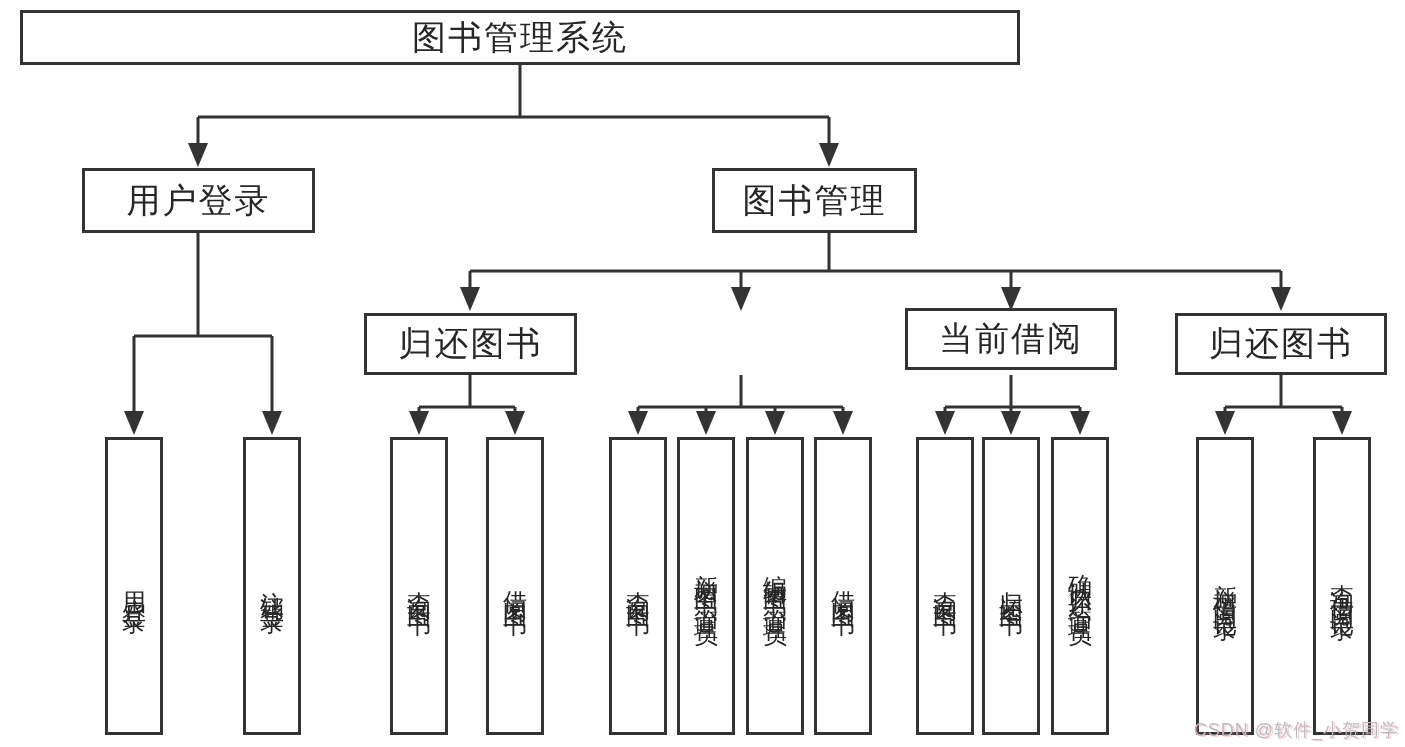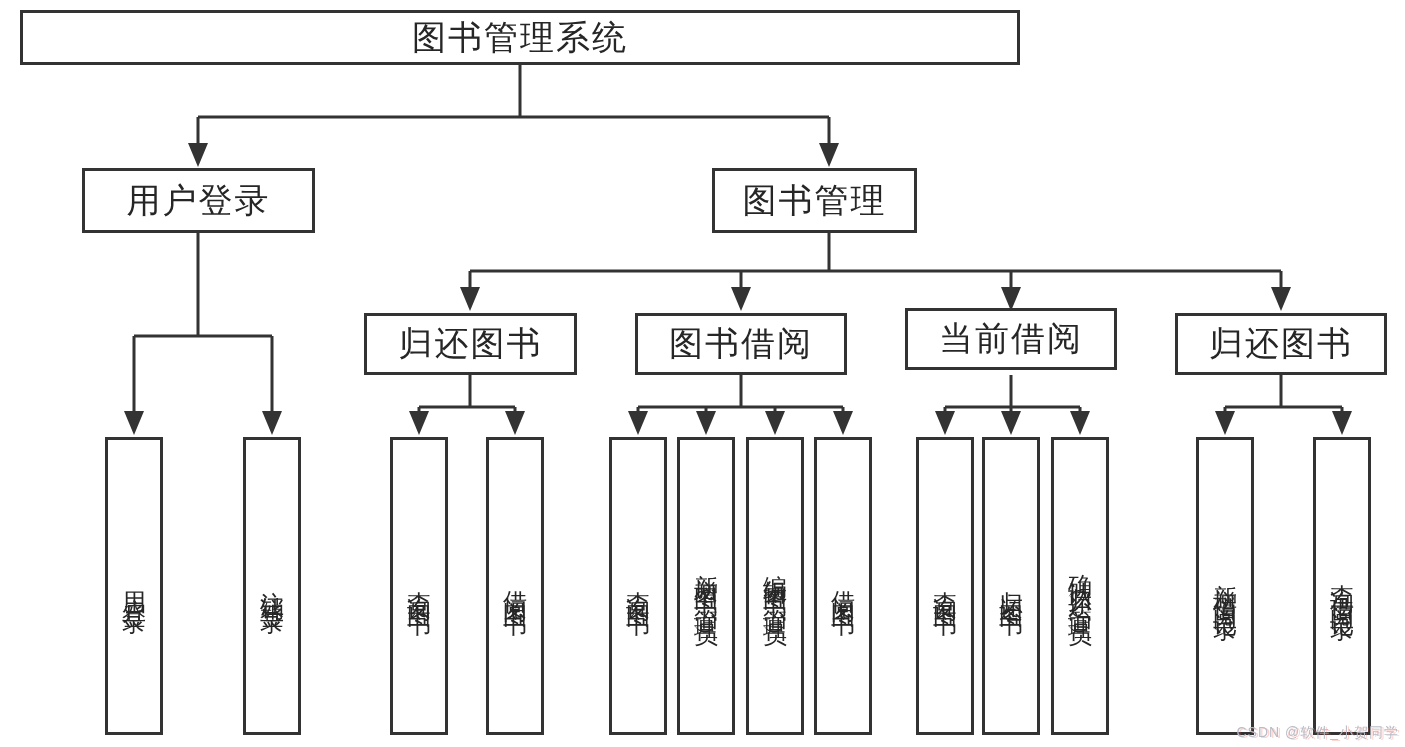--- a/index.html
+++ b/index.html
@@ -13,21 +13,21 @@
     border:3px solid #333333;display:flex;align-items:center;justify-content:center;
     color:#262626;
   }
   .h{font-size:34px;letter-spacing:2px;white-space:nowrap;}
   .v{top:437px;width:58px;height:298px;}
   .vt{
     writing-mode:vertical-rl;text-orientation:mixed;
     font-size:24px;line-height:1;letter-spacing:7px;color:#262626;
   }
   .watermark{
-    position:absolute;right:6px;bottom:5px;font-size:14px;letter-spacing:1px;
+    position:absolute;right:6px;bottom:5px;font-size:18px;letter-spacing:1px;
     color:#b9bcc6;text-shadow:2px 1px 0 rgba(250,110,100,0.30);white-space:nowrap;
   }
 </style>
 </head>
 <body>
 
 <div class="canvas">
 
   <svg class="connectors" width="1405" height="747" viewBox="0 0 1405 747" aria-hidden="true">
     <g stroke="#333333" stroke-width="3" fill="none">
@@ -71,21 +71,20 @@
       <polygon points="1332,411 1352,411 1342,435"></polygon>
     </g>
   </svg>
 
   <div class="node h" style="left:20px;top:10px;width:1000px;height:55px">图书管理系统</div>
 
   <div class="node h" style="left:82px;top:168px;width:233px;height:65px">用户登录</div>
   <div class="node h" style="left:712px;top:168px;width:205px;height:65px">图书管理</div>
 
   <div class="node h" style="left:364px;top:313px;width:213px;height:62px">归还图书</div>
-  <div class="node h" style="left:635px;top:313px;width:212px;height:62px">图书借阅</div>
   <div class="node h" style="left:905px;top:308px;width:212px;height:62px">当前借阅</div>
   <div class="node h" style="left:1175px;top:313px;width:212px;height:62px">归还图书</div>
 
   <div class="node v" style="left:105px">
     <span class="vt">用户登录</span>
   </div>
   <div class="node v" style="left:243px">
     <span class="vt">注销登录</span>
   </div>
 

